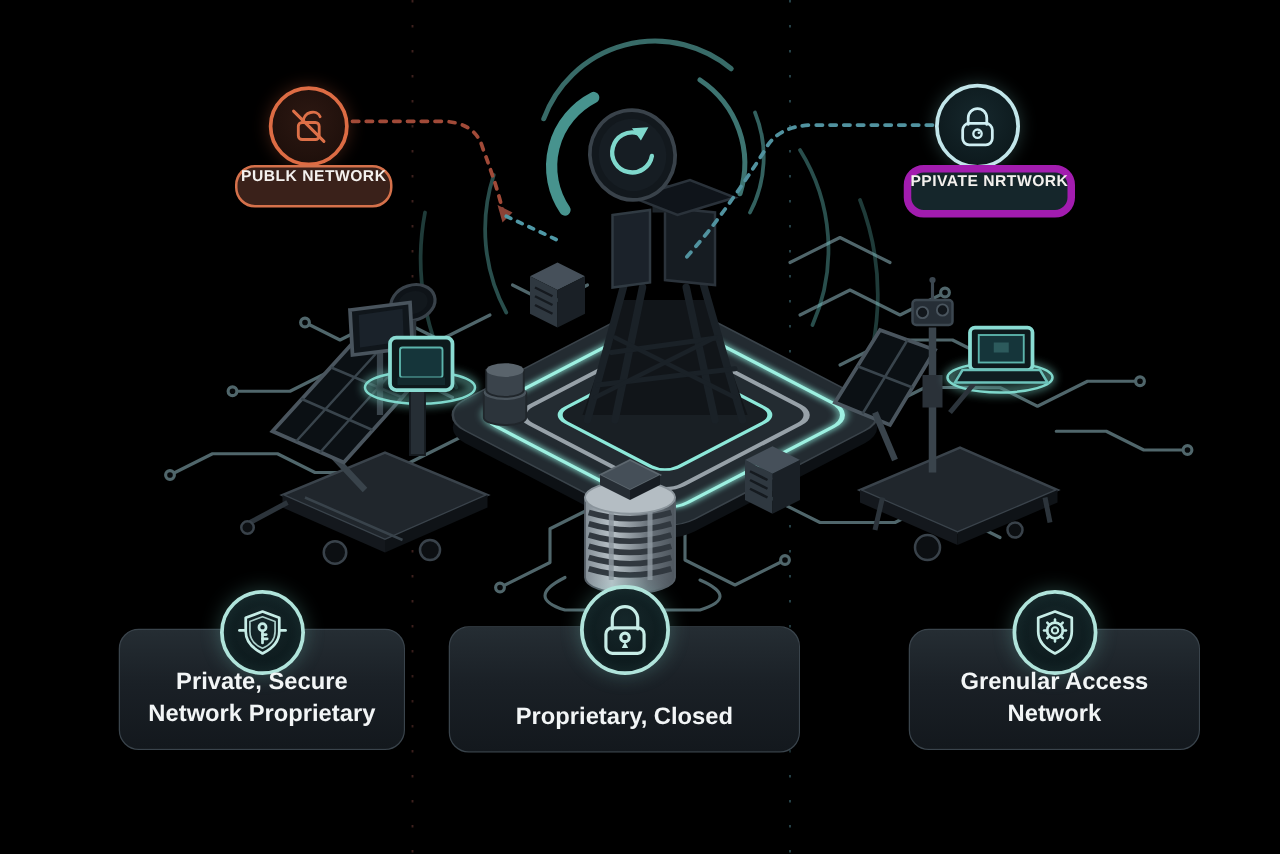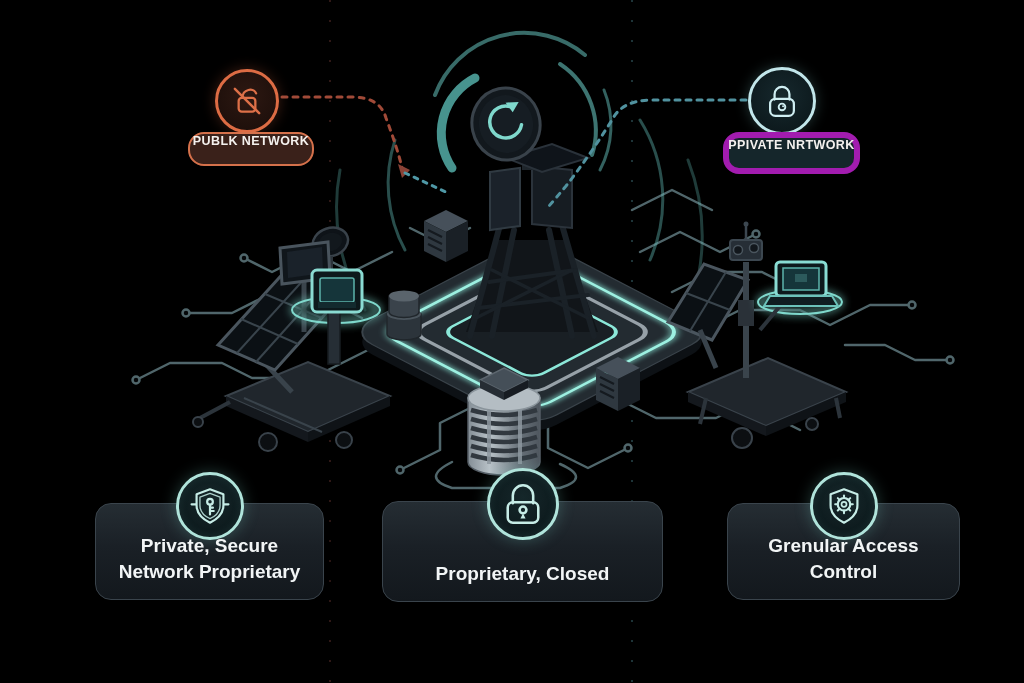--- a/index.html
+++ b/index.html
@@ -39,21 +39,21 @@
     border:3px solid #b0e4db;background:radial-gradient(circle at 50% 40%, #15272a, #0a1417);
     box-shadow:0 0 16px rgba(127,216,204,.28), inset 0 0 10px rgba(127,216,204,.12);
   }
   .icon-62{width:62px;height:62px;top:-32px;}
   .icon-66{width:66px;height:66px;top:-34px;}
   .card-text{
     position:absolute;left:0;right:0;bottom:14px;
     text-align:center;color:#f2f5f6;font-weight:bold;font-size:19px;line-height:26px;
   }
   .card-1{left:95px;top:503px;width:227px;height:95px;}
-  .card-2{left:382px;top:501px;width:279px;height:99px;}
+  .card-2{left:359px;top:501px;width:279px;height:99px;}
   .card-3{left:702px;top:503px;width:231px;height:95px;margin-left:25px;}
 </style>
 </head>
 <body>
 
 <div class="stage">
 
   <svg class="scene" viewBox="0 0 1024 683">
     <defs>
       <linearGradient id="cyl" x1="0" y1="0" x2="1" y2="0">
@@ -338,17 +338,17 @@
             <line x1="25.7" y1="34.3" x2="23.6" y2="36.4"></line>
           <line x1="23.5" y1="29" x2="20.5" y2="29"></line>
             <line x1="25.7" y1="23.7" x2="23.6" y2="21.6"></line>
           <line x1="31" y1="21.5" x2="31" y2="18.5"></line>
             <line x1="36.3" y1="23.7" x2="38.4" y2="21.6"></line>
         </g>
       </svg>
     </div>
     <div class="card-text">
       <div>Grenular Access</div>
-      <div>Control</div>
+      <div>Network</div>
     </div>
   </div>
 
 </div>
 
 </body></html>

